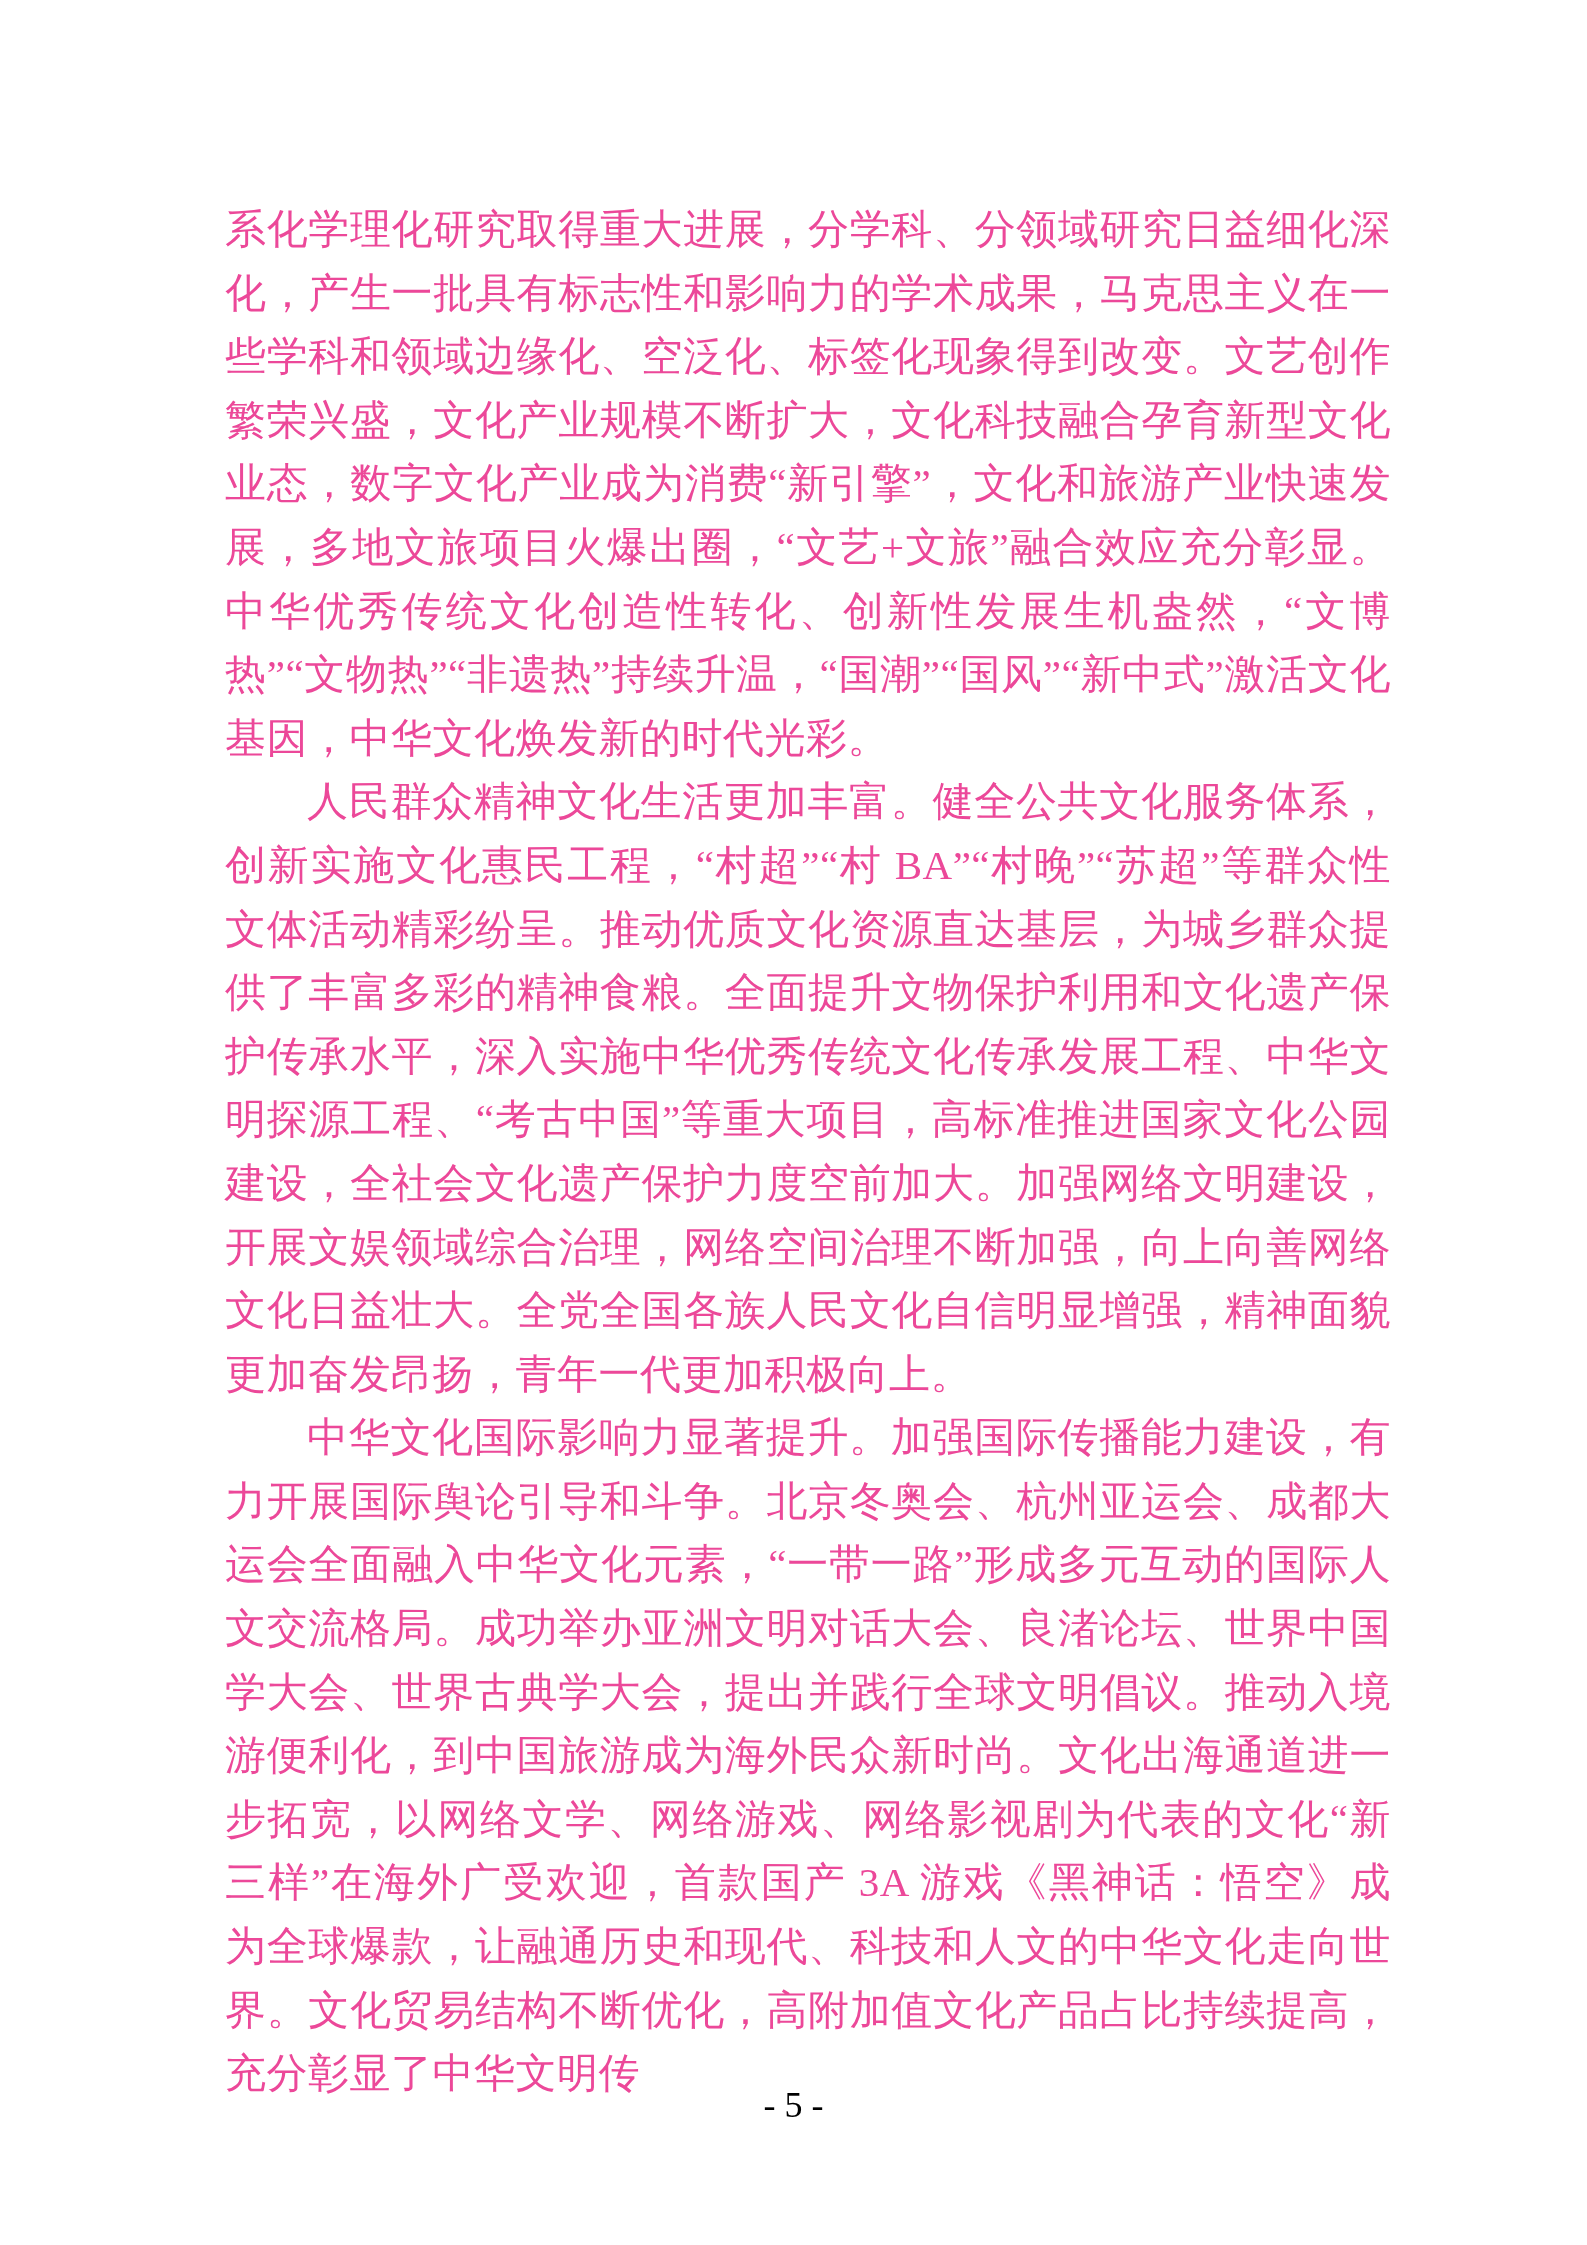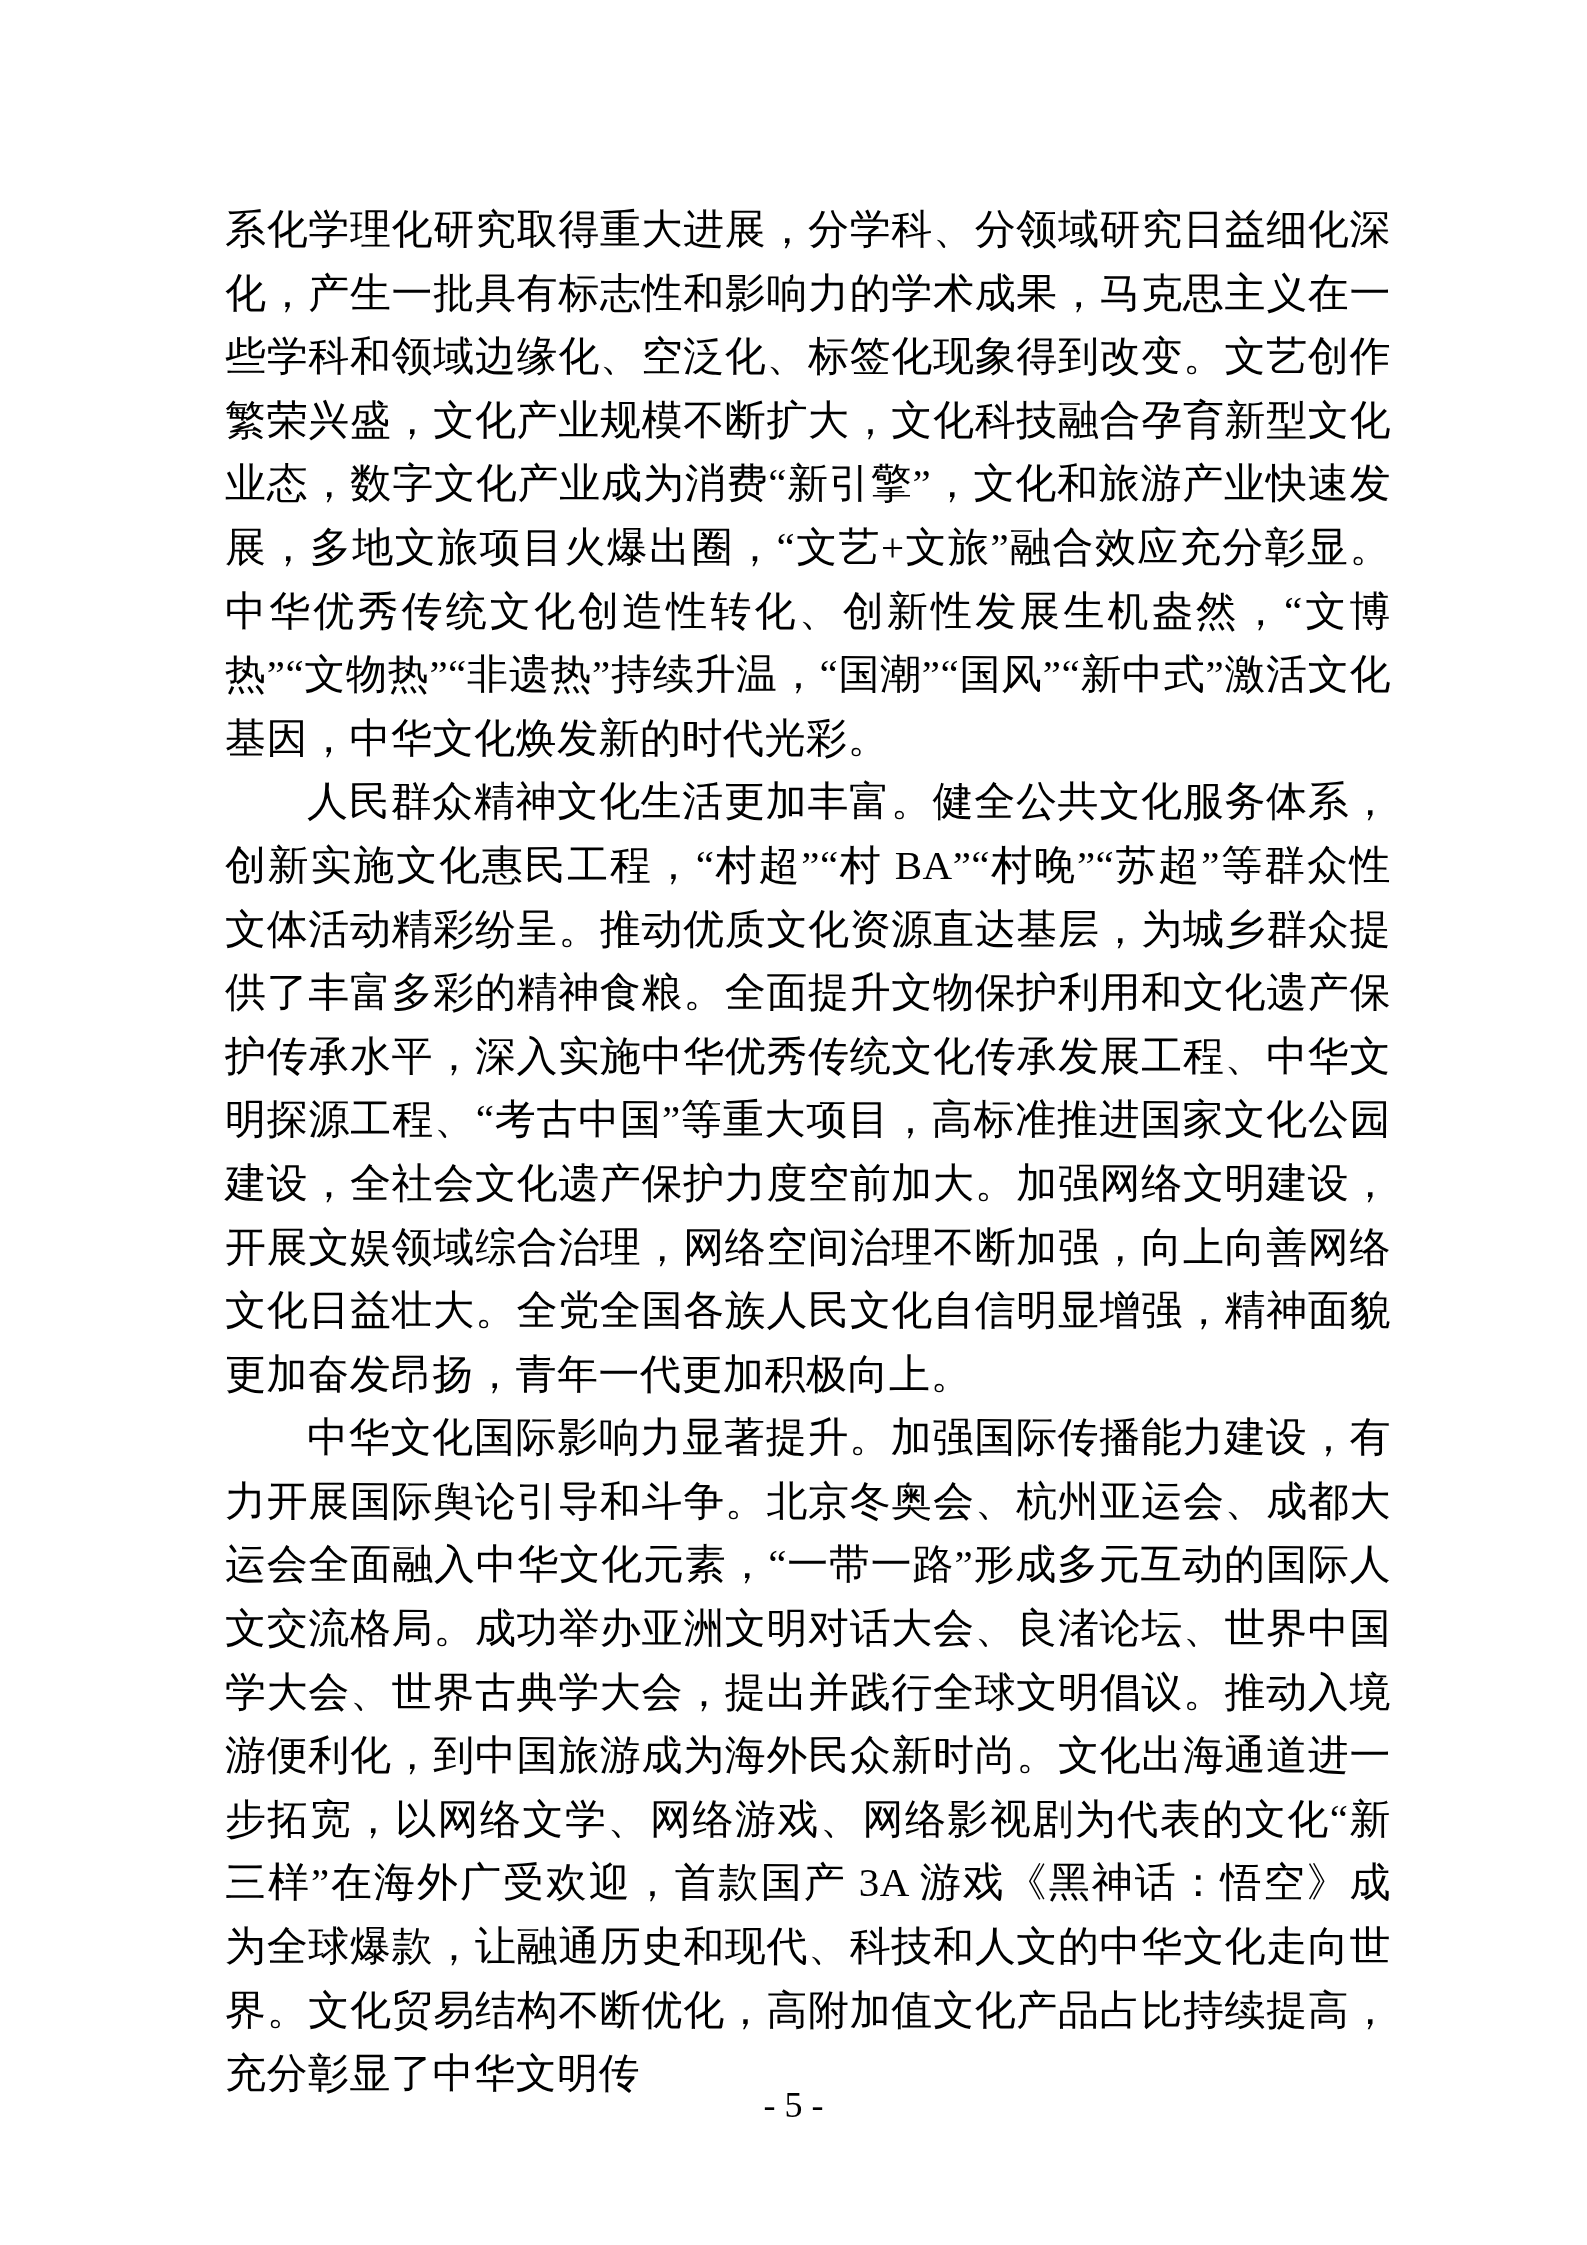--- a/index.html
+++ b/index.html
@@ -24,21 +24,21 @@
   }
   .text-block p {
     margin: 0;
     padding: 0;
     font-size: 41px;
     line-height: 63.6px;
     text-align: justify;
     text-justify: inter-ideograph;
     font-weight: 400;
     letter-spacing: 0.5px;
-    color: #000000;
+    color: #ec4899;
   }
   .text-block p.indent {
     text-indent: 2em;
   }
   .page-footer {
     position: absolute;
     left: 0;
     top: 2083px;
     width: 100%;
     text-align: center;

